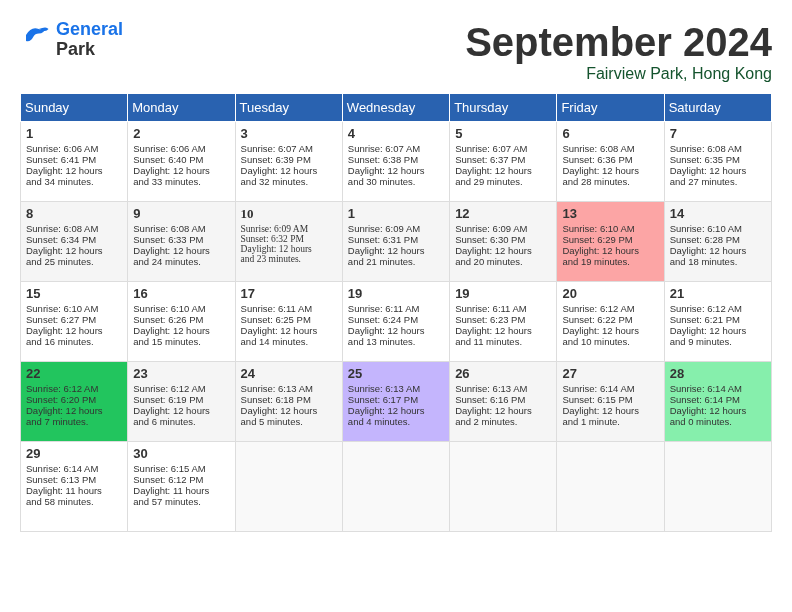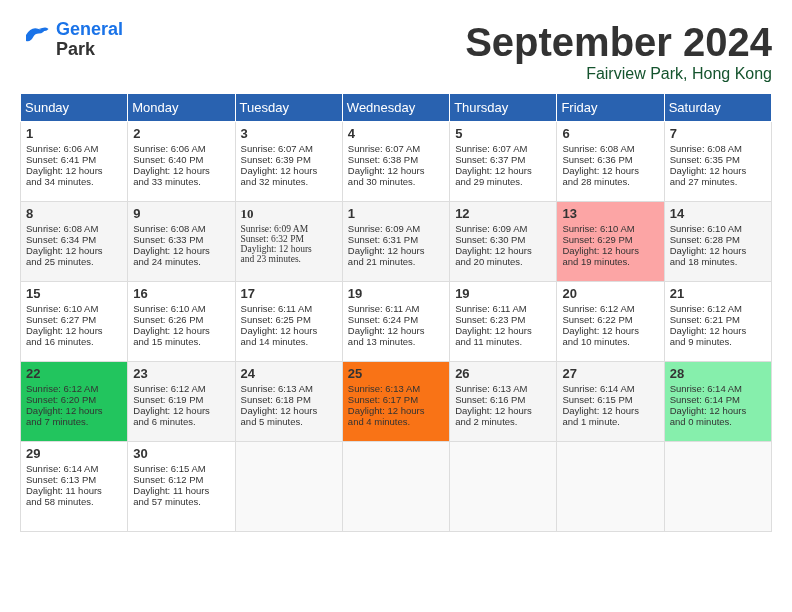--- a/index.html
+++ b/index.html
@@ -286,21 +286,21 @@
           <div>Daylight: 12 hours</div>
           <div>and 6 minutes.</div>
         </td>
         <td style="background: rgb(245, 245, 245);">
           <span class="day-num">24</span>
           <div>Sunrise: 6:13 AM</div>
           <div>Sunset: 6:18 PM</div>
           <div>Daylight: 12 hours</div>
           <div>and 5 minutes.</div>
         </td>
-        <td style="background: #f97316;">
+        <td style="background: #c4b5fd;">
           <span class="day-num">25</span>
           <div>Sunrise: 6:13 AM</div>
           <div>Sunset: 6:17 PM</div>
           <div>Daylight: 12 hours</div>
           <div>and 4 minutes.</div>
         </td>
         <td style="background: rgb(245, 245, 245);">
           <span class="day-num">26</span>
           <div>Sunrise: 6:13 AM</div>
           <div>Sunset: 6:16 PM</div>

